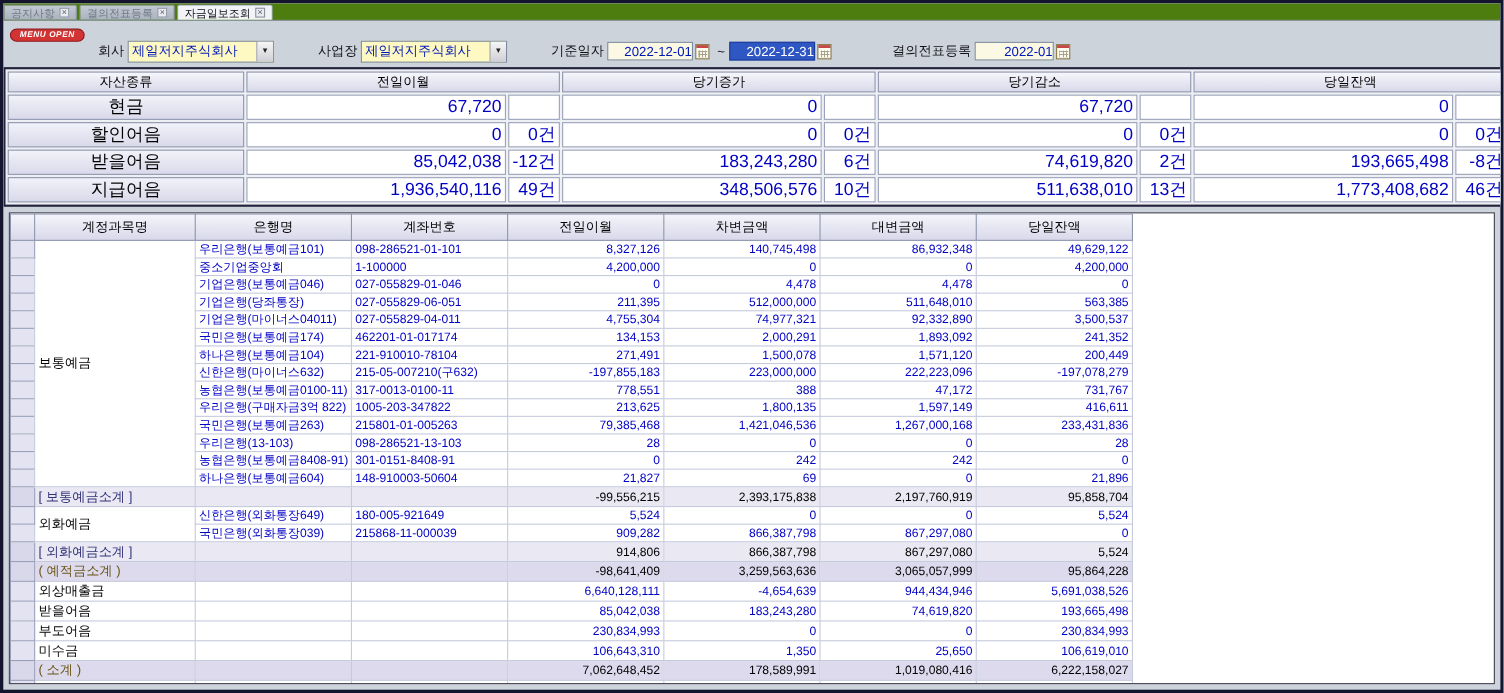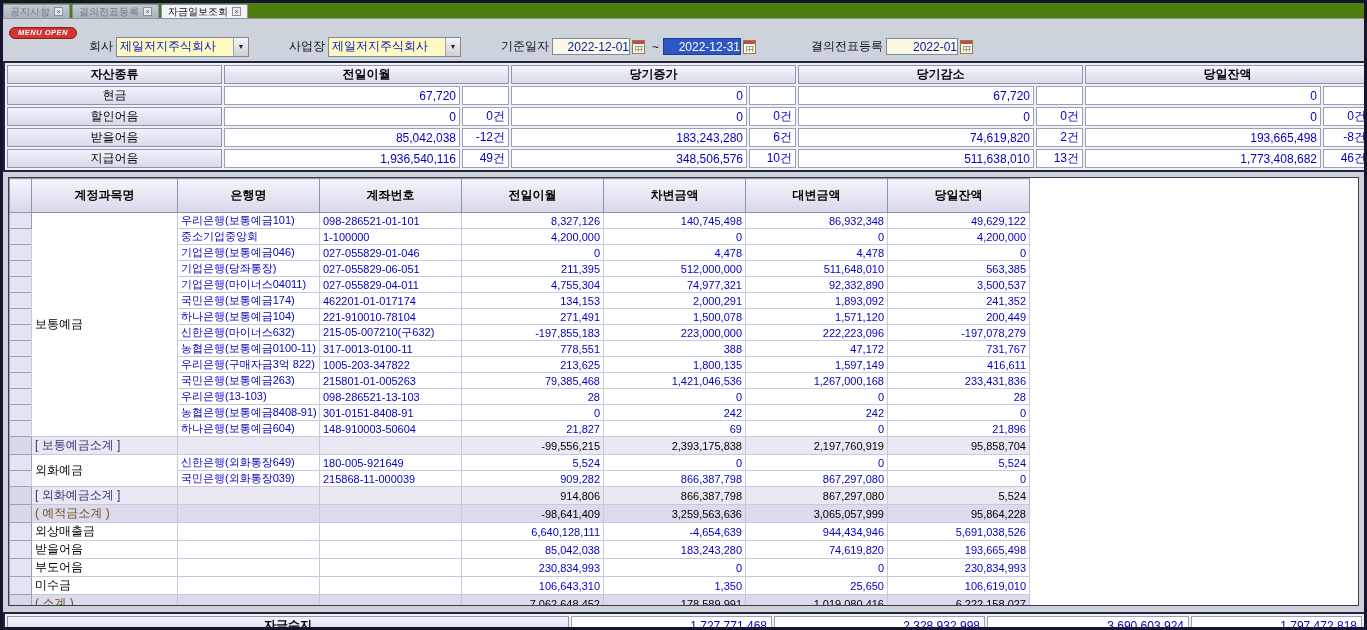--- a/index.html
+++ b/index.html
@@ -34,29 +34,29 @@
   .cal{width:13px;height:14px;margin:0 3px 0 2px;border:1px solid #907f4e;background:linear-gradient(#c84848 0 3px,#fbfbef 3px);
        position:relative;display:inline-block;flex:none}
   .cal::after{content:"";position:absolute;left:2px;top:5px;width:8px;height:6px;
        background:repeating-linear-gradient(90deg,#a9a089 0 1px,transparent 1px 3px),
                   repeating-linear-gradient(180deg,#a9a089 0 1px,transparent 1px 3px)}
   .tilde{margin:0 4px}
 
   
   table.summary{width:1351px;margin:4px auto 0;border-collapse:separate;border-spacing:2px;background:#eef0f4;
                 border:2px solid #23233c;table-layout:fixed}
-  .summary th{background:linear-gradient(#f6f6fc,#d9d9ea);border:1px solid #8d94ad;font-size:12px;font-weight:bold;height:13px;color:#000}
-  .summary td{height:13px;font-size:12px;white-space:nowrap;overflow:hidden}
+  .summary th{background:linear-gradient(#f6f6fc,#d9d9ea);border:1px solid #8d94ad;font-size:12px;font-weight:normal;height:13px;color:#000}
+  .summary td{height:13px;font-size:16px;white-space:nowrap;overflow:hidden}
   .summary td.name{background:linear-gradient(#f2f2fa,#d9d9ea);border:1px solid #8d94ad;text-align:center;color:#000}
   .summary td.val,.summary td.cnt{background:#fff;border:1px solid #9aa1b8;color:#0000c4;text-align:right;padding-right:3px}
 
   
   .grid-area{width:1351px;height:429px;margin:5px auto 0;background:#fff;border:1px solid #3c3c50;overflow:hidden}
   table.detail{border-collapse:collapse;table-layout:fixed;width:1020px}
-  .detail th{background:linear-gradient(#f4f4fb,#d8d8ea);border:1px solid #8d94ad;font-size:12px;font-weight:bold;height:34px;color:#000}
+  .detail th{background:linear-gradient(#f4f4fb,#d8d8ea);border:1px solid #8d94ad;font-size:12px;font-weight:normal;height:24px;color:#000}
   .detail td{border:1px solid #c6cadd;font-size:11px;height:15px;padding:0 3px;white-space:nowrap;overflow:hidden}
   .detail td.sel{background:#e3e3f2;border:1px solid #9aa0ba}
   .detail td.acct{color:#000;font-size:12px}
   .detail td.bank,.detail td.acctno{color:#0000c4}
   .detail td.num{color:#0000c4;text-align:right}
   .detail tr.sub1 td{background:#e9e8f3;color:#33337a}
   .detail tr.sub2 td{background:#dedaee;color:#6b5718}
   .detail tr.sub1 td.num,.detail tr.sub2 td.num{color:inherit}
   .detail tr.sub1 td.sel,.detail tr.sub2 td.sel{background:#d9d8ea}
 

